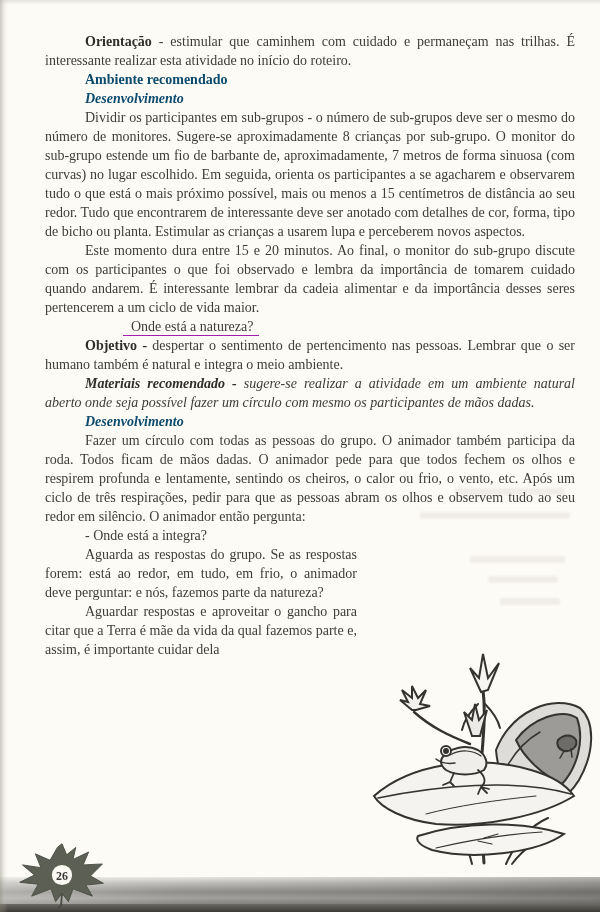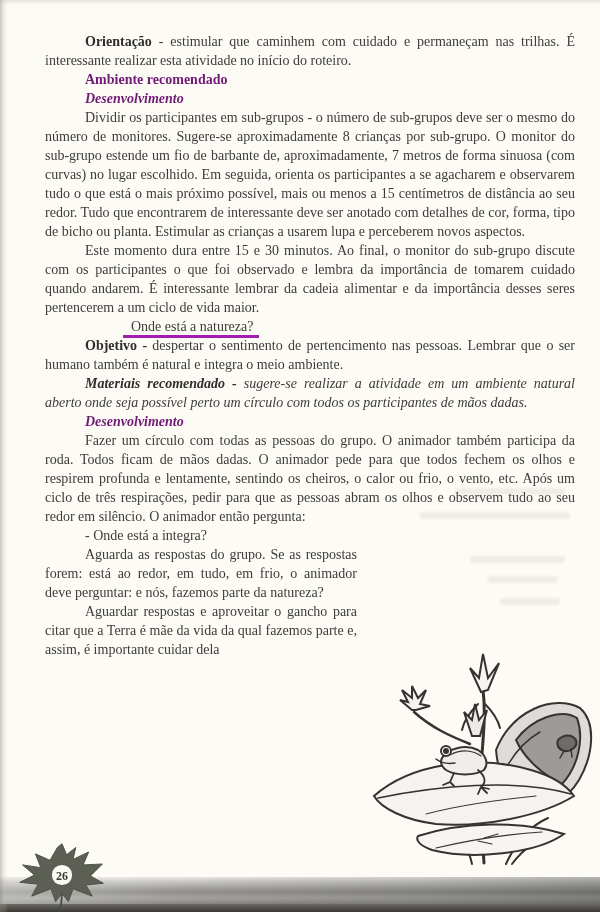--- a/index.html
+++ b/index.html
@@ -21,27 +21,27 @@
     background:linear-gradient(180deg, rgba(160,156,144,0.25), rgba(160,156,144,0));
     z-index:6;
   }
   .content{
     position:absolute;left:45px;top:32px;width:530px;
     font-size:14px;line-height:19px;
     text-align:justify;
   }
   .content p{margin:0;text-indent:40px;}
   .lead{font-weight:bold;color:#2f2e2a;}
-  .heading{font-weight:bold;color:#701a75;margin:0;text-indent:40px;}
+  .heading{font-weight:bold;color:#0c4a6e;margin:0;text-indent:40px;}
   .mt8{margin-top:8px;} .mt9{margin-top:9px;font-style:italic;} .mt11{margin-top:11px;} .mt18{margin-top:18px;}
   .underline-heading{
     margin:0;text-indent:0;padding-left:38px;
   }
   .underline-heading span{
-    border-bottom:3px solid #a21caf;
+    border-bottom:1px solid #a21caf;
     padding:0 6px 1px 8px;
   }
   .narrow{width:312px;}
   .illustration{
     position:absolute;left:366px;top:648px;width:230px;height:228px;
     z-index:2;
   }
   .ghost{
     position:absolute;
     background:rgba(125,115,92,0.10);
@@ -84,28 +84,28 @@
   <div class="ghost" style="left:500px;top:598px;width:60px;height:7px;"></div>
 
   <div class="content">
 
     <p><span class="lead">Orientação</span><span> - estimular que caminhem com cuidado e permaneçam nas trilhas. É interessante realizar esta atividade no início do roteiro.</span></p>
 
     <p class="heading mt8">Ambiente recomendado</p>
 
     <p class="heading mt9">Desenvolvimento</p>
     <p>Dividir os participantes em sub-grupos - o número de sub-grupos deve ser o mesmo do número de monitores. Sugere-se aproximadamente 8 crianças por sub-grupo. O monitor do sub-grupo estende um fio de barbante de, aproximadamente, 7 metros de forma sinuosa (com curvas) no lugar escolhido. Em seguida, orienta os participantes a se agacharem e observarem tudo o que está o mais próximo possível, mais ou menos a 15 centímetros de distância ao seu redor. Tudo que encontrarem de interessante deve ser anotado com detalhes de cor, forma, tipo de bicho ou planta. Estimular as crianças a usarem lupa e perceberem novos aspectos.</p>
-    <p>Este momento dura entre 15 e 30 minutos. Ao final, o monitor do sub-grupo discute com os participantes o que foi observado e lembra da importância de tomarem cuidado quando andarem. É interessante lembrar da cadeia alimentar e da importância desses seres pertencerem a um ciclo de vida maior.</p>
+    <p>Este momento dura entre 15 e 20 minutos. Ao final, o monitor do sub-grupo discute com os participantes o que foi observado e lembra da importância de tomarem cuidado quando andarem. É interessante lembrar da cadeia alimentar e da importância desses seres pertencerem a um ciclo de vida maior.</p>
 
     <p class="underline-heading mt18"><span>Onde está a natureza?</span></p>
 
     <p class="mt11"><span class="lead">Objetivo -</span><span> despertar o sentimento de pertencimento nas pessoas. Lembrar que o ser humano também é natural e integra o meio ambiente.</span></p>
 
 
-    <p class="mt9"><span class="lead">Materiais recomendado -</span><span> sugere-se realizar a atividade em um ambiente natural aberto onde seja possível perto um círculo com todos os participantes de mãos dadas.</span></p>
+    <p class="mt9"><span class="lead">Materiais recomendado -</span><span> sugere-se realizar a atividade em um ambiente natural aberto onde seja possível fazer um círculo com mesmo os participantes de mãos dadas.</span></p>
 
     <p class="heading mt9">Desenvolvimento</p>
     <p class="mt8">Fazer um círculo com todas as pessoas do grupo. O animador também participa da roda. Todos ficam de mãos dadas. O animador pede para que todos fechem os olhos e respirem profunda e lentamente, sentindo os cheiros, o calor ou frio, o vento, etc. Após um ciclo de três respirações, pedir para que as pessoas abram os olhos e observem tudo ao seu redor em silêncio. O animador então pergunta:</p>
     <p>- Onde está a integra?</p>
     <p class="narrow">Aguarda as respostas do grupo. Se as respostas forem: está ao redor, em tudo, em frio, o animador deve perguntar: e nós, fazemos parte da natureza?</p>
     <p class="narrow">Aguardar respostas e aproveitar o gancho para citar que a Terra é mãe da vida da qual fazemos parte e, assim, é importante cuidar dela</p>
   </div>
 
   <svg class="illustration" viewBox="0 0 230 228" aria-hidden="true">
     <g fill="none" stroke="#35332f" stroke-width="2" stroke-linecap="round">

